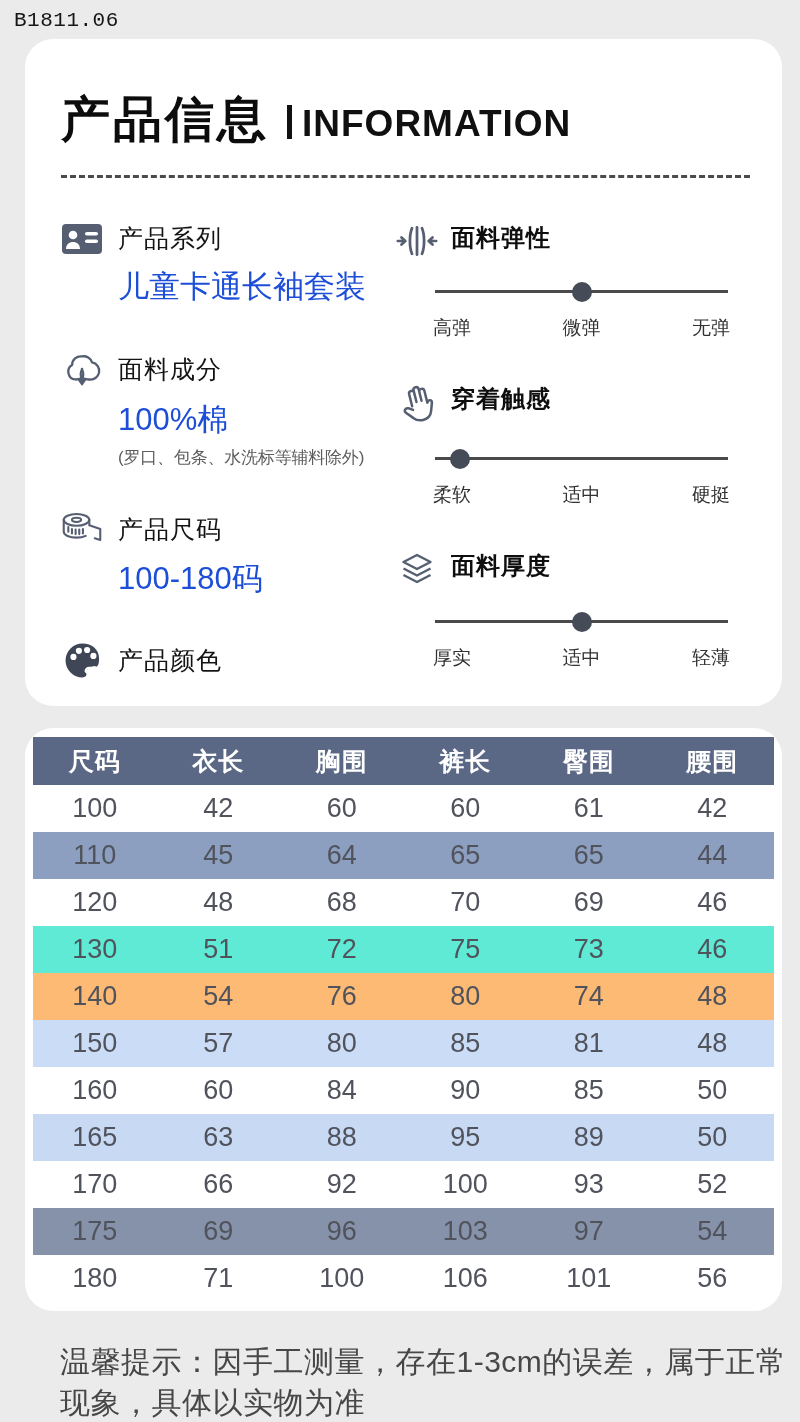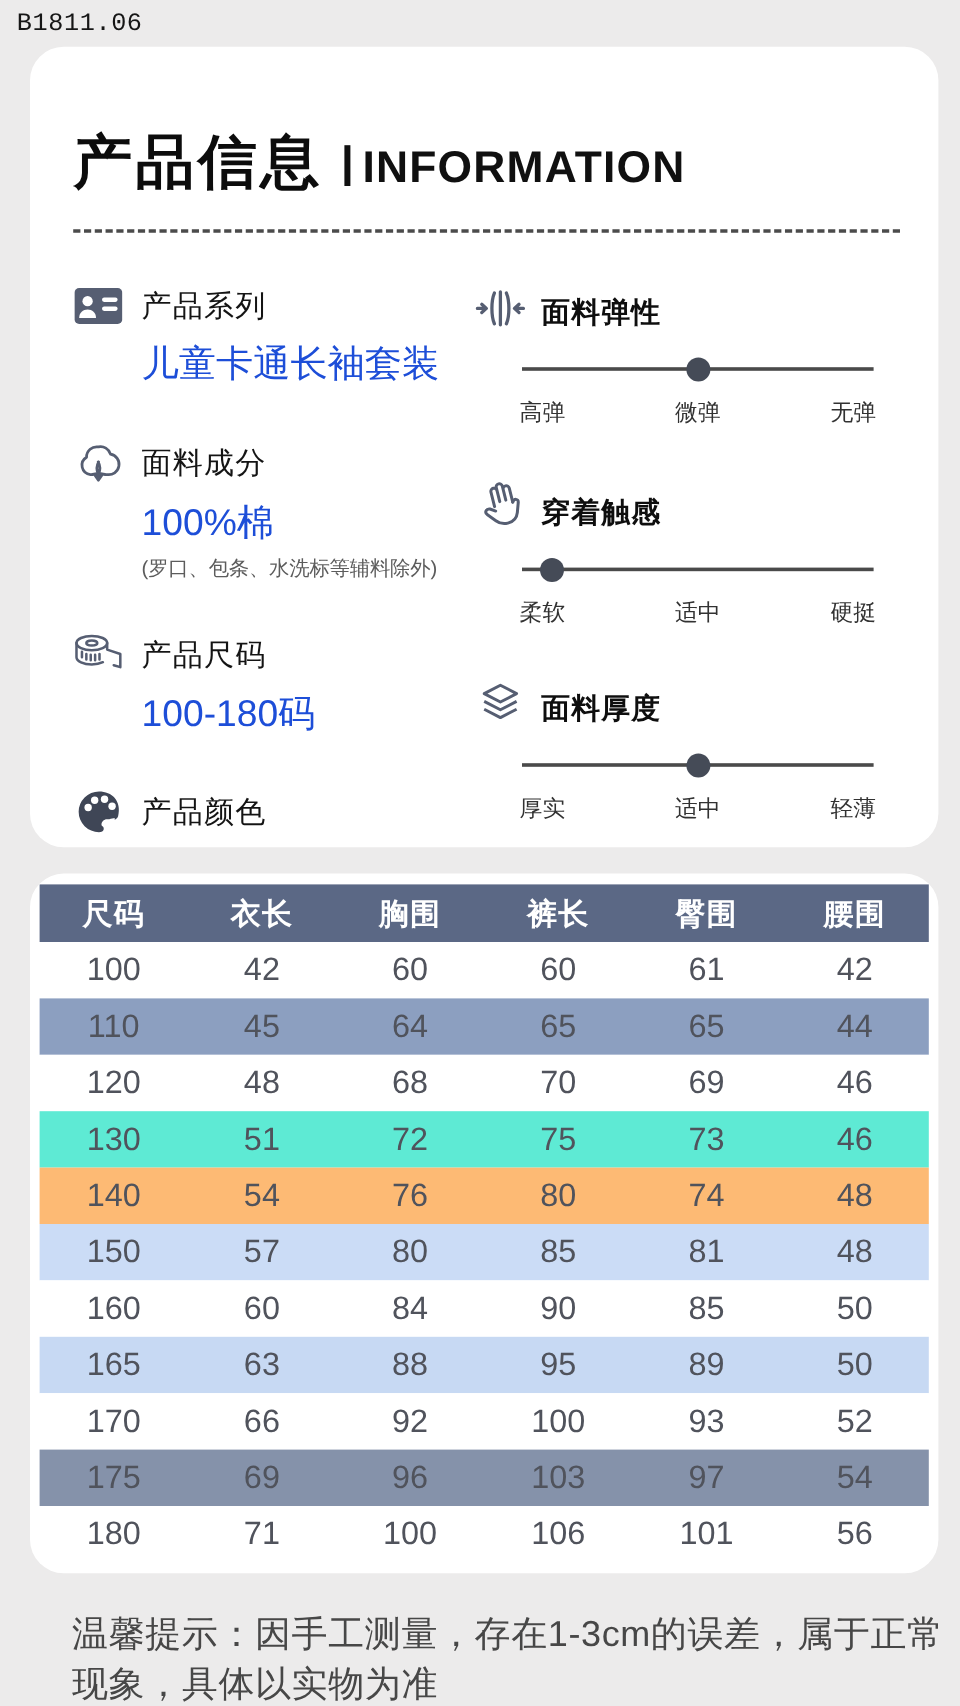--- a/index.html
+++ b/index.html
@@ -18,37 +18,37 @@
   }
   .code{
     padding:9px 0 0 14px;
     font-family:Liberation Mono, monospace;
     font-size:21px;color:#161616;letter-spacing:.5px;
   }
   .card{
     background:#fff;border-radius:28px;
     margin-left:25px;width:757px;
   }
-  .card1{margin-top:7px;height:667px;padding:64px 30px 0 36px;overflow:hidden}
+  .card1{margin-top:7px;height:667px;padding:48px 30px 0 36px;overflow:hidden}
   .hdr{display:flex;align-items:baseline;gap:18px}
   .hdr-title{font-size:49px;font-weight:800;color:#0c0c0c;letter-spacing:3px;white-space:nowrap}
   .hdr-sub{font-size:37px;font-weight:700;color:#101010;letter-spacing:1px;white-space:nowrap}
   .hdr-pipe{display:inline-block;width:5px;height:34px;background:#101010;margin-right:10px;transform:translateY(3px)}
   .divider{border-bottom:3px dashed #4b4b4b;margin:22px 2px 0 0}
   .content{display:grid;grid-template-columns:334px 1fr;margin-top:44px}
 
   .info-item{margin-bottom:42px}
   .info-head{display:flex;align-items:center;gap:15px}
   .info-icon{width:42px;display:flex;justify-content:center;color:var(--accent)}
   .info-label{font-size:25px;font-weight:400;color:#141414;letter-spacing:1px}
   .info-value{margin:11px 0 0 57px;font-size:31px;color:#1d4ed8}
   .info-note{margin:5px 0 0 57px;font-size:17px;color:#5c5c5c;letter-spacing:-.2px}
 
   .slider-block{margin-bottom:42px}
-  .slider-head{display:flex;align-items:flex-end;gap:12px}
+  .slider-head{display:flex;align-items:flex-start;gap:12px}
   .slider-icon{width:44px;display:flex;justify-content:center;color:var(--accent)}
   .slider-label{font-size:24px;font-weight:700;color:#0e0e0e;letter-spacing:1px}
   .track{position:relative;height:3px;background:#4a4a4a;width:293px;margin:30px 0 0 40px}
   .dot{position:absolute;top:50%;width:20px;height:20px;border-radius:50%;
        background:var(--slider);transform:translate(-50%,-50%)}
   .opts{display:flex;justify-content:space-between;width:297px;margin:22px 0 0 38px;
         font-size:19px;color:#323232}
 
   .card2{margin-top:22px;height:583px;padding:9px 8px;overflow:hidden}
   .thead{display:grid;grid-template-columns:repeat(6,1fr);height:48px;

